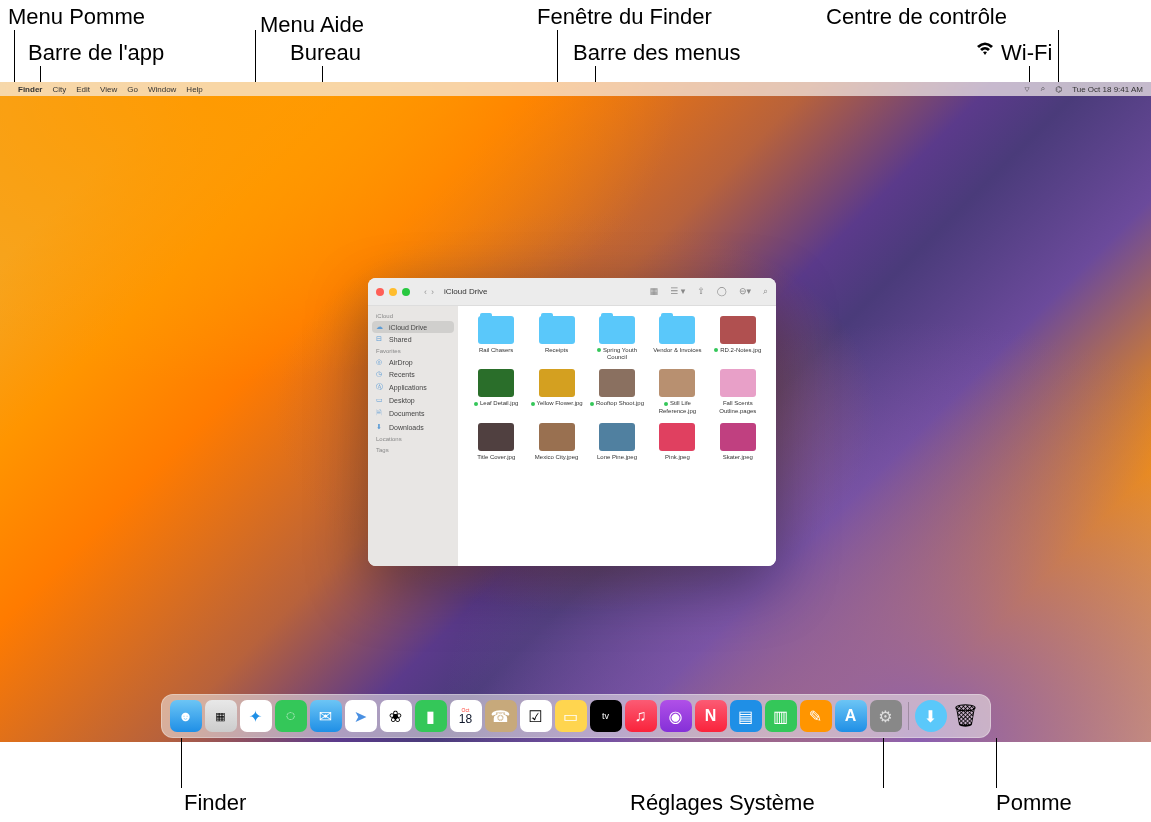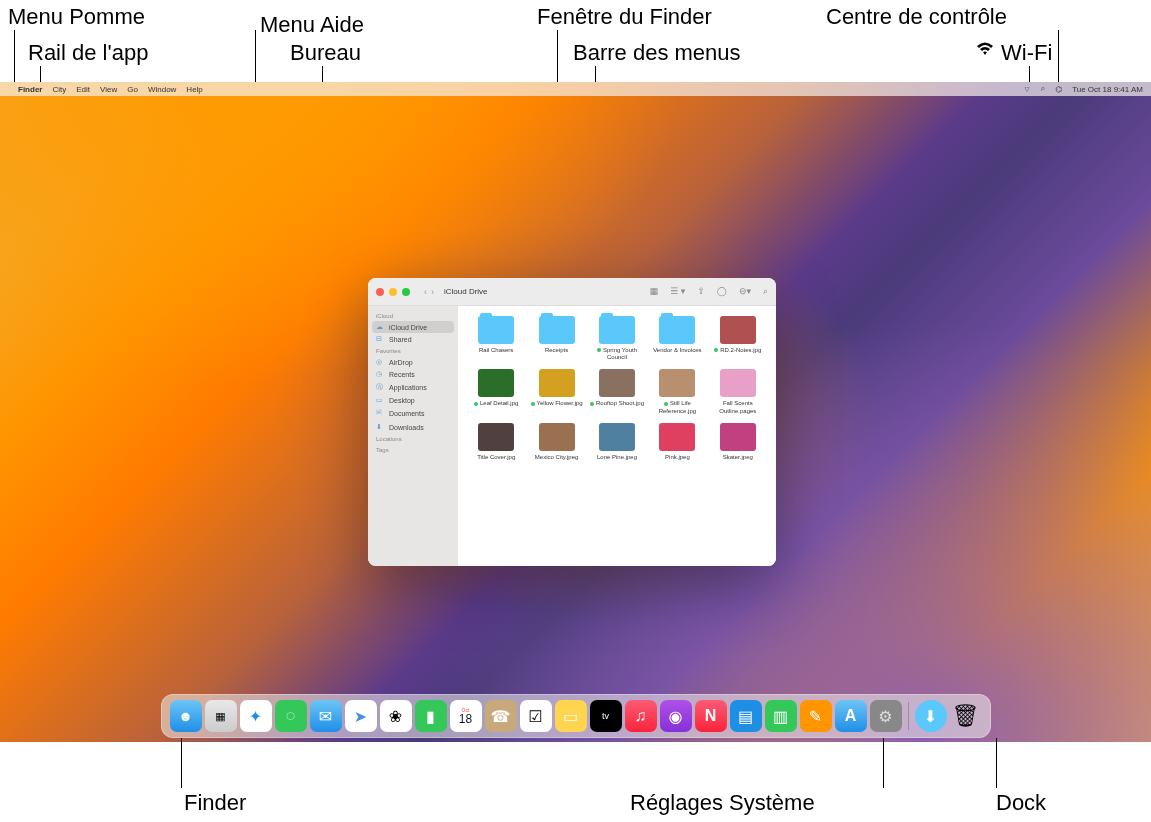--- a/index.html
+++ b/index.html
@@ -221,21 +221,21 @@
 </style>
 </head>
 <body>
 
 <div class="callouts-top">
   <div class="callout" style="top:4px; left:8px;">Menu Pomme</div>
   <div class="callout" style="top:12px; left:260px;">Menu Aide</div>
   <div class="callout" style="top:4px; left:537px;">Fenêtre du Finder</div>
   <div class="callout" style="top:4px; left:826px;">Centre de contrôle</div>
 
-  <div class="callout" style="top:40px; left:28px;">Rail de l'app</div>
+  <div class="callout" style="top:40px; left:28px;">Barre de l'app</div>
   <div class="callout" style="top:40px; left:290px;">Bureau</div>
   <div class="callout" style="top:40px; left:573px;text-align:center;">Barre des menus</div>
   <div class="callout" style="top:40px; left:1001px;">Wi-Fi</div>
   <span style="position:absolute; top:41px; left:975px; font-size:18px;">
     <svg width="20" height="16" viewBox="0 0 20 16">
         <path d="M10 14 L8 11 Q10 10 12 11 Z M5 8 Q10 4 15 8 L13 10 Q10 7 7 10 Z M2 5 Q10 -2 18 5 L16 7 Q10 1 4 7 Z" fill="#000"></path>
       </svg>
   </span>
 </div>
 
@@ -467,18 +467,18 @@
     <div class="dock-item da-trash">
         <span style="font-size:22px;">🗑</span>
       </div>
   </div>
 
 </div>
 
 <div class="callouts-bottom" style="top:744px;">
   <div class="callout" style="top:46px; left:184px;">Finder</div>
   <div class="callout" style="top:46px; left:630px;">Réglages Système</div>
-  <div class="callout" style="top:46px; left:996px;">Dock</div>
+  <div class="callout" style="top:46px; left:996px;">Pomme</div>
 </div>
 
 <div class="callout-line" style="top:738px; left:181px; height:50px;"></div>
 <div class="callout-line" style="top:738px; left:883px; height:50px;"></div>
 <div class="callout-line" style="top:738px; left:996px; height:50px;"></div>
 
 </body></html>

